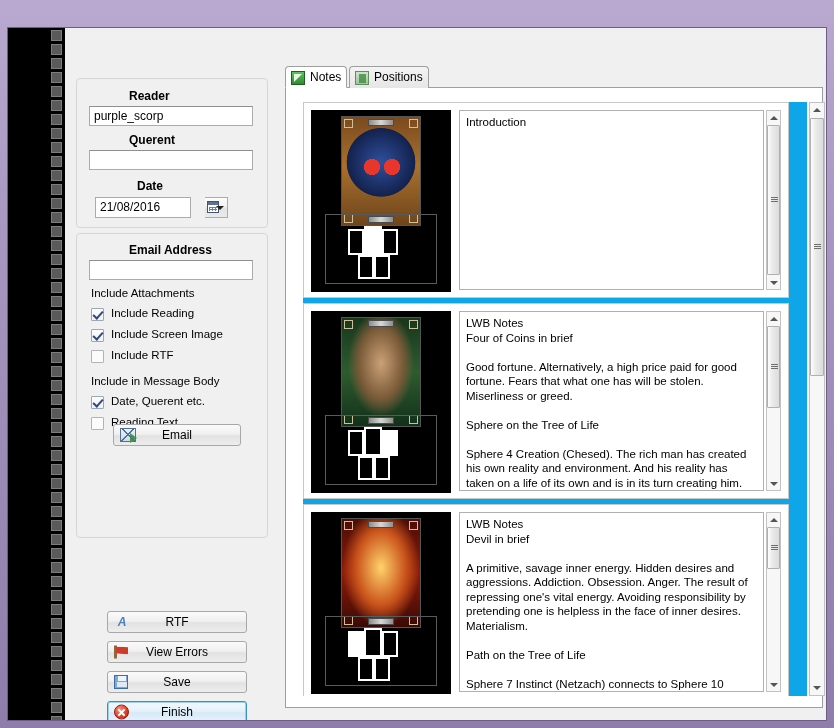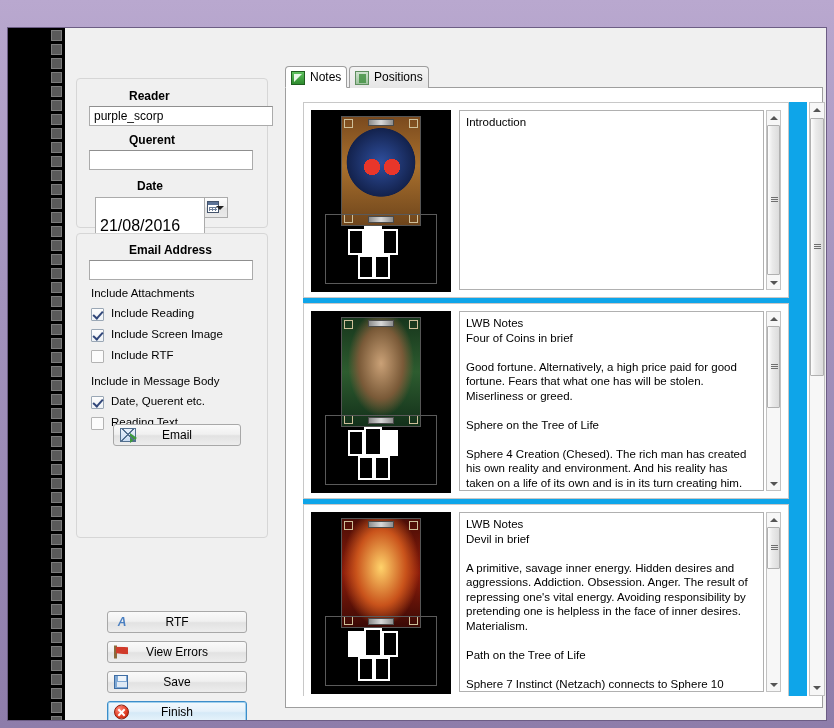--- a/index.html
+++ b/index.html
@@ -69,22 +69,22 @@
   }
   #grp-reader{top:50px;height:150px;}
   #grp-email{top:205px;height:305px;}
   .flabel{position:absolute;font-size:12px;font-weight:bold;color:#000;padding-left:40px;}
   .finput{
     position:absolute;height:20px;background:#fff;border:1px solid #ababab;border-top-color:#8f8f8f;
     box-sizing:border-box;font-family:"Liberation Sans",sans-serif;font-size:12px;
     padding:2px 4px;color:#000;line-height:15px;
   }
   #datebox{
-    position:absolute;left:18px;top:118px;width:110px;height:21px;background:#fff;
-    border:1px solid #ababab;box-sizing:border-box;font-size:16px;padding:20px 4px;line-height:15px;
+    position:absolute;left:18px;top:118px;width:96px;height:21px;background:#fff;
+    border:1px solid #ababab;box-sizing:border-box;font-size:12px;padding:2px 4px;line-height:15px;
   }
   #date-drop{
     position:absolute;left:128px;top:118px;width:23px;height:21px;
     background:linear-gradient(180deg,#fdfdfd 0%,#f0f0f0 48%,#e3e3e3 52%,#eaeaea 100%);
     border:1px solid #ababab;border-left:none;box-sizing:border-box;
   }
   .cal-icon{position:absolute;left:2px;top:3px;width:12px;height:12px;border:1px solid #43536b;
     background:#fff;box-sizing:border-box;}
   .cal-icon::before{content:"";position:absolute;left:0;top:0;right:0;height:3px;background:#5b7296;}
   .cal-icon::after{content:"";position:absolute;left:1px;top:5px;width:8px;height:4px;
@@ -297,21 +297,21 @@
           <span class="sprocket" style="top: 660px;"></span>
           <span class="sprocket" style="top: 674px;"></span>
           <span class="sprocket" style="top: 688px;"></span>
         </div>
     </div>
 
     <div id="leftcol">
 
       <div class="group" id="grp-reader">
         <div class="flabel" style="left:12px;top:10px;">Reader</div>
-        <input class="finput" style="left: 12px; top: 27px; width: 184px;" value="purple_scorp">
+        <input class="finput" style="left: 12px; top: 27px; width: 164px;" value="purple_scorp">
         <div class="flabel" style="left:12px;top:54px;">Querent</div>
         <input class="finput" style="left: 12px; top: 71px; width: 164px;" value="">
         <div class="flabel" style="left:20px;top:100px;">Date</div>
         <div id="datebox">21/08/2016</div>
         <div id="date-drop">
           <span class="cal-icon"></span>
           <span class="caret"></span>
         </div>
       </div>
 

